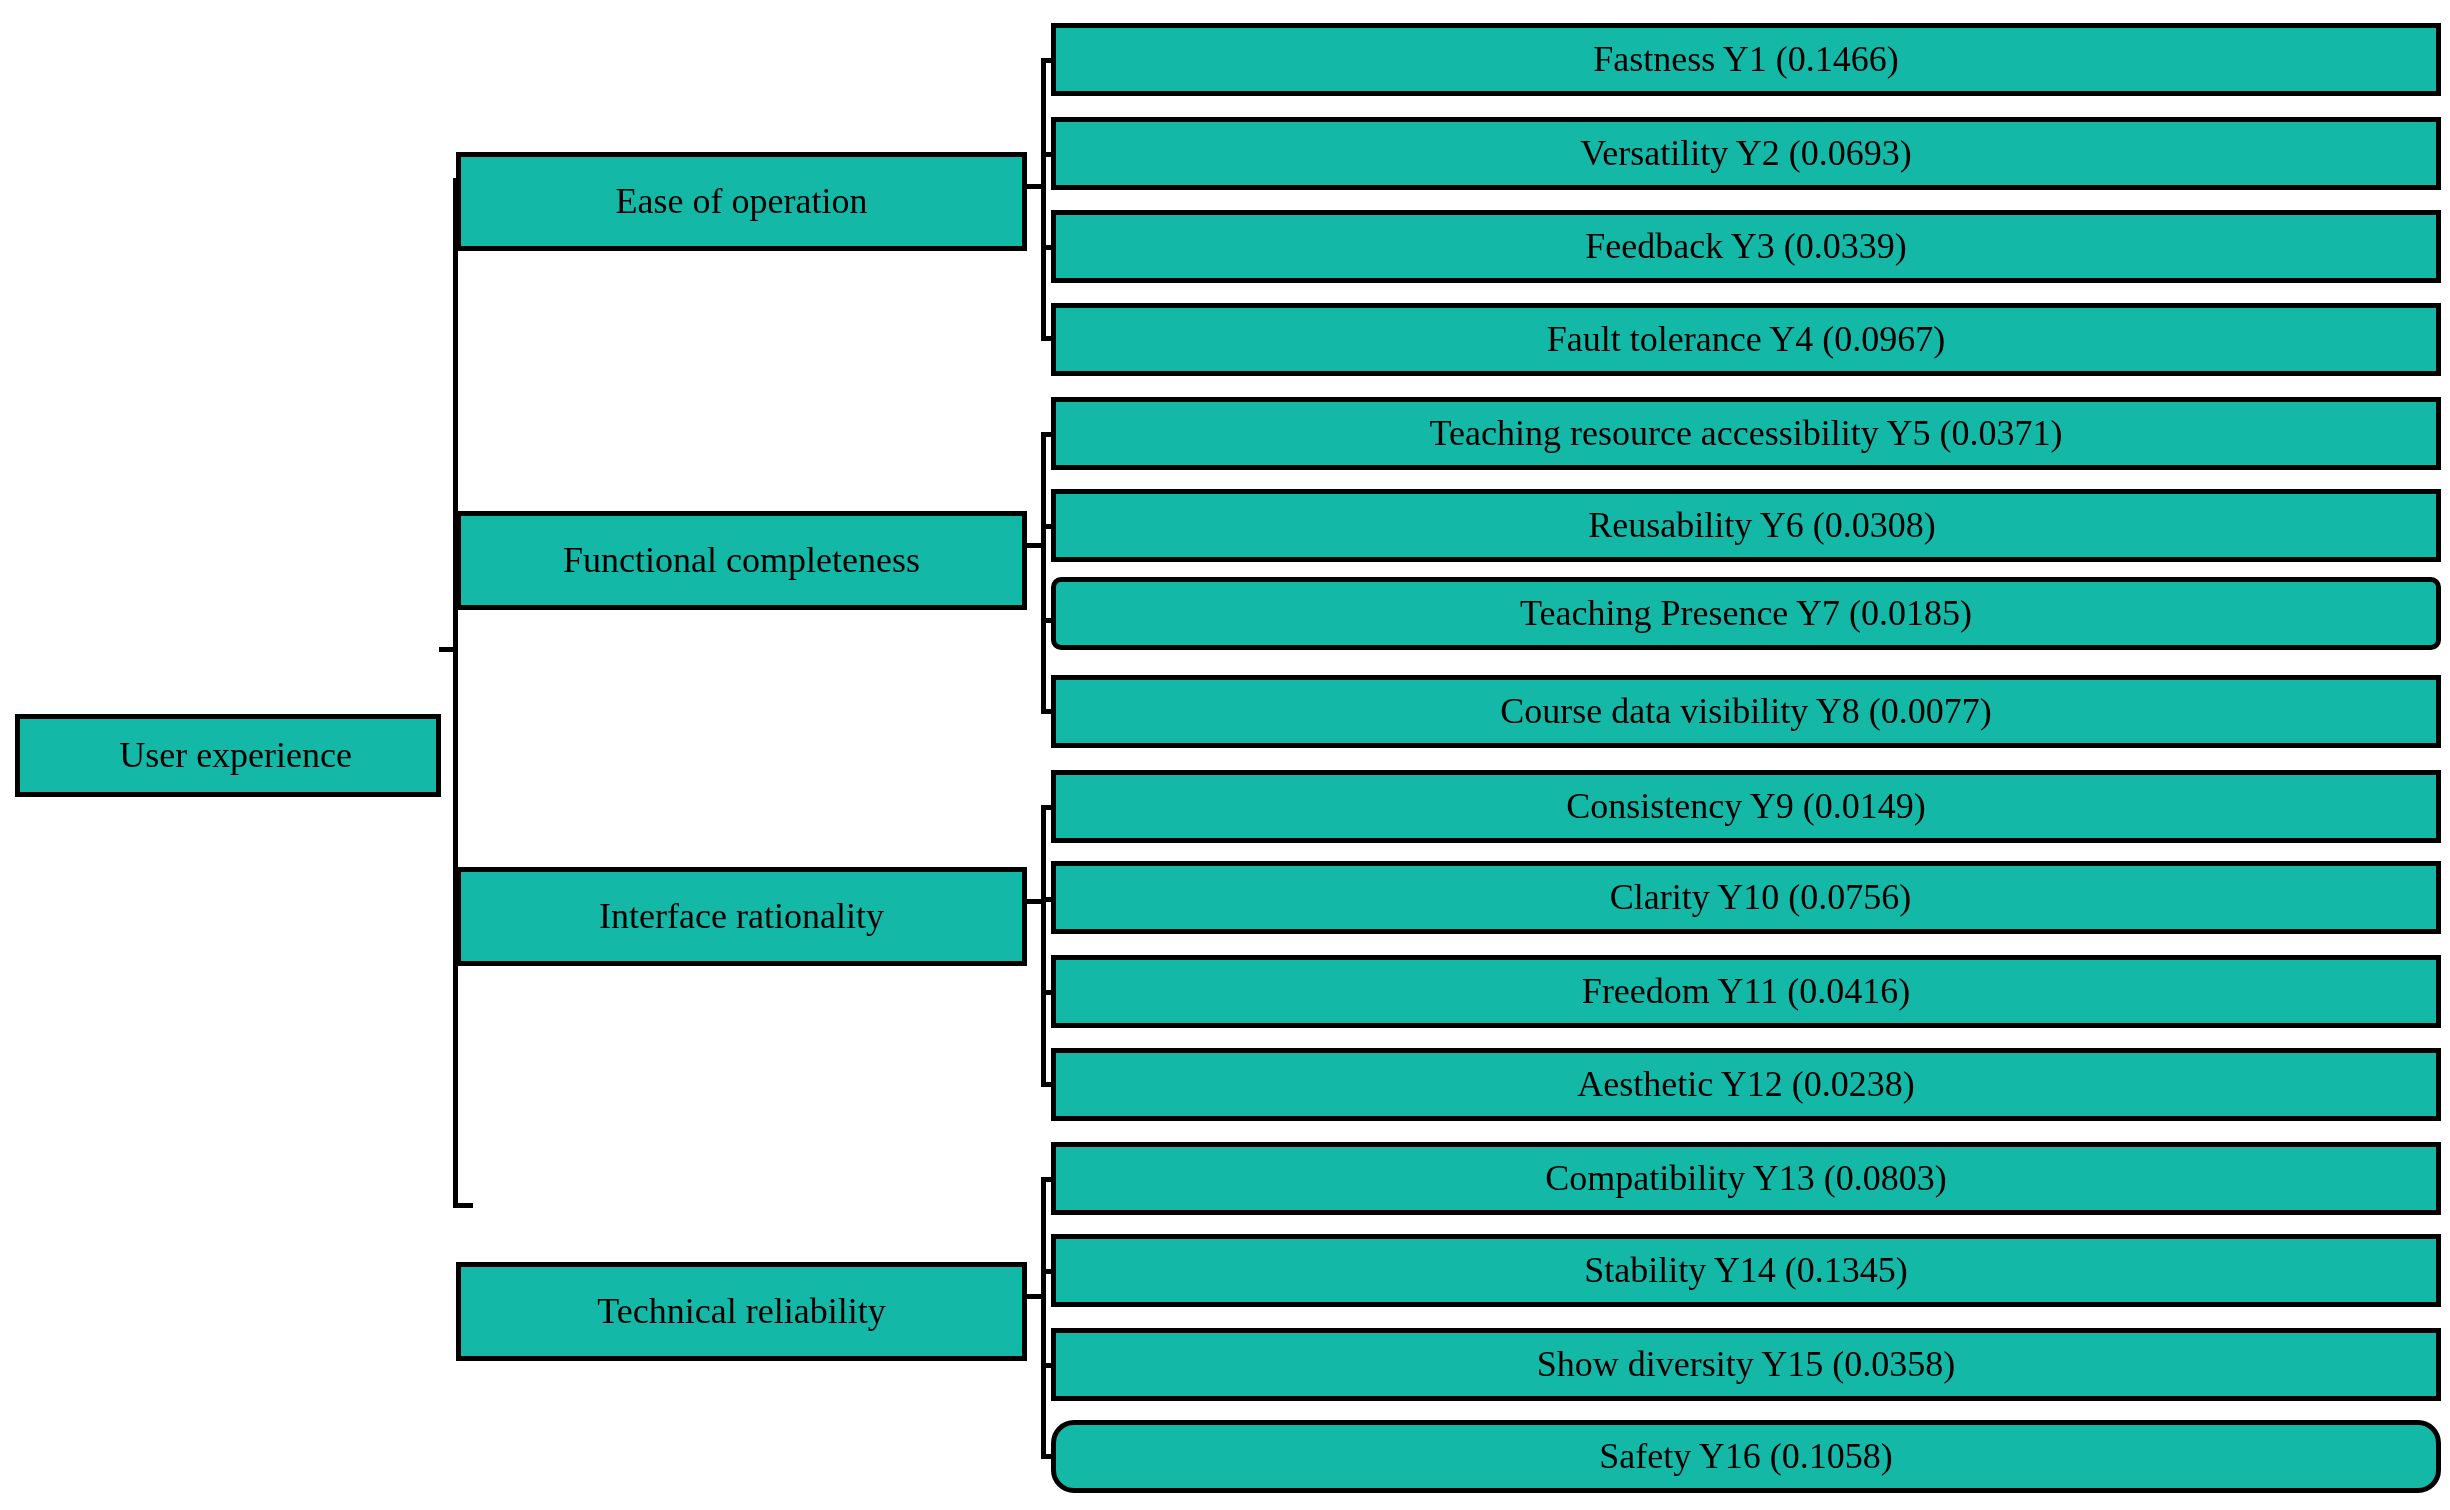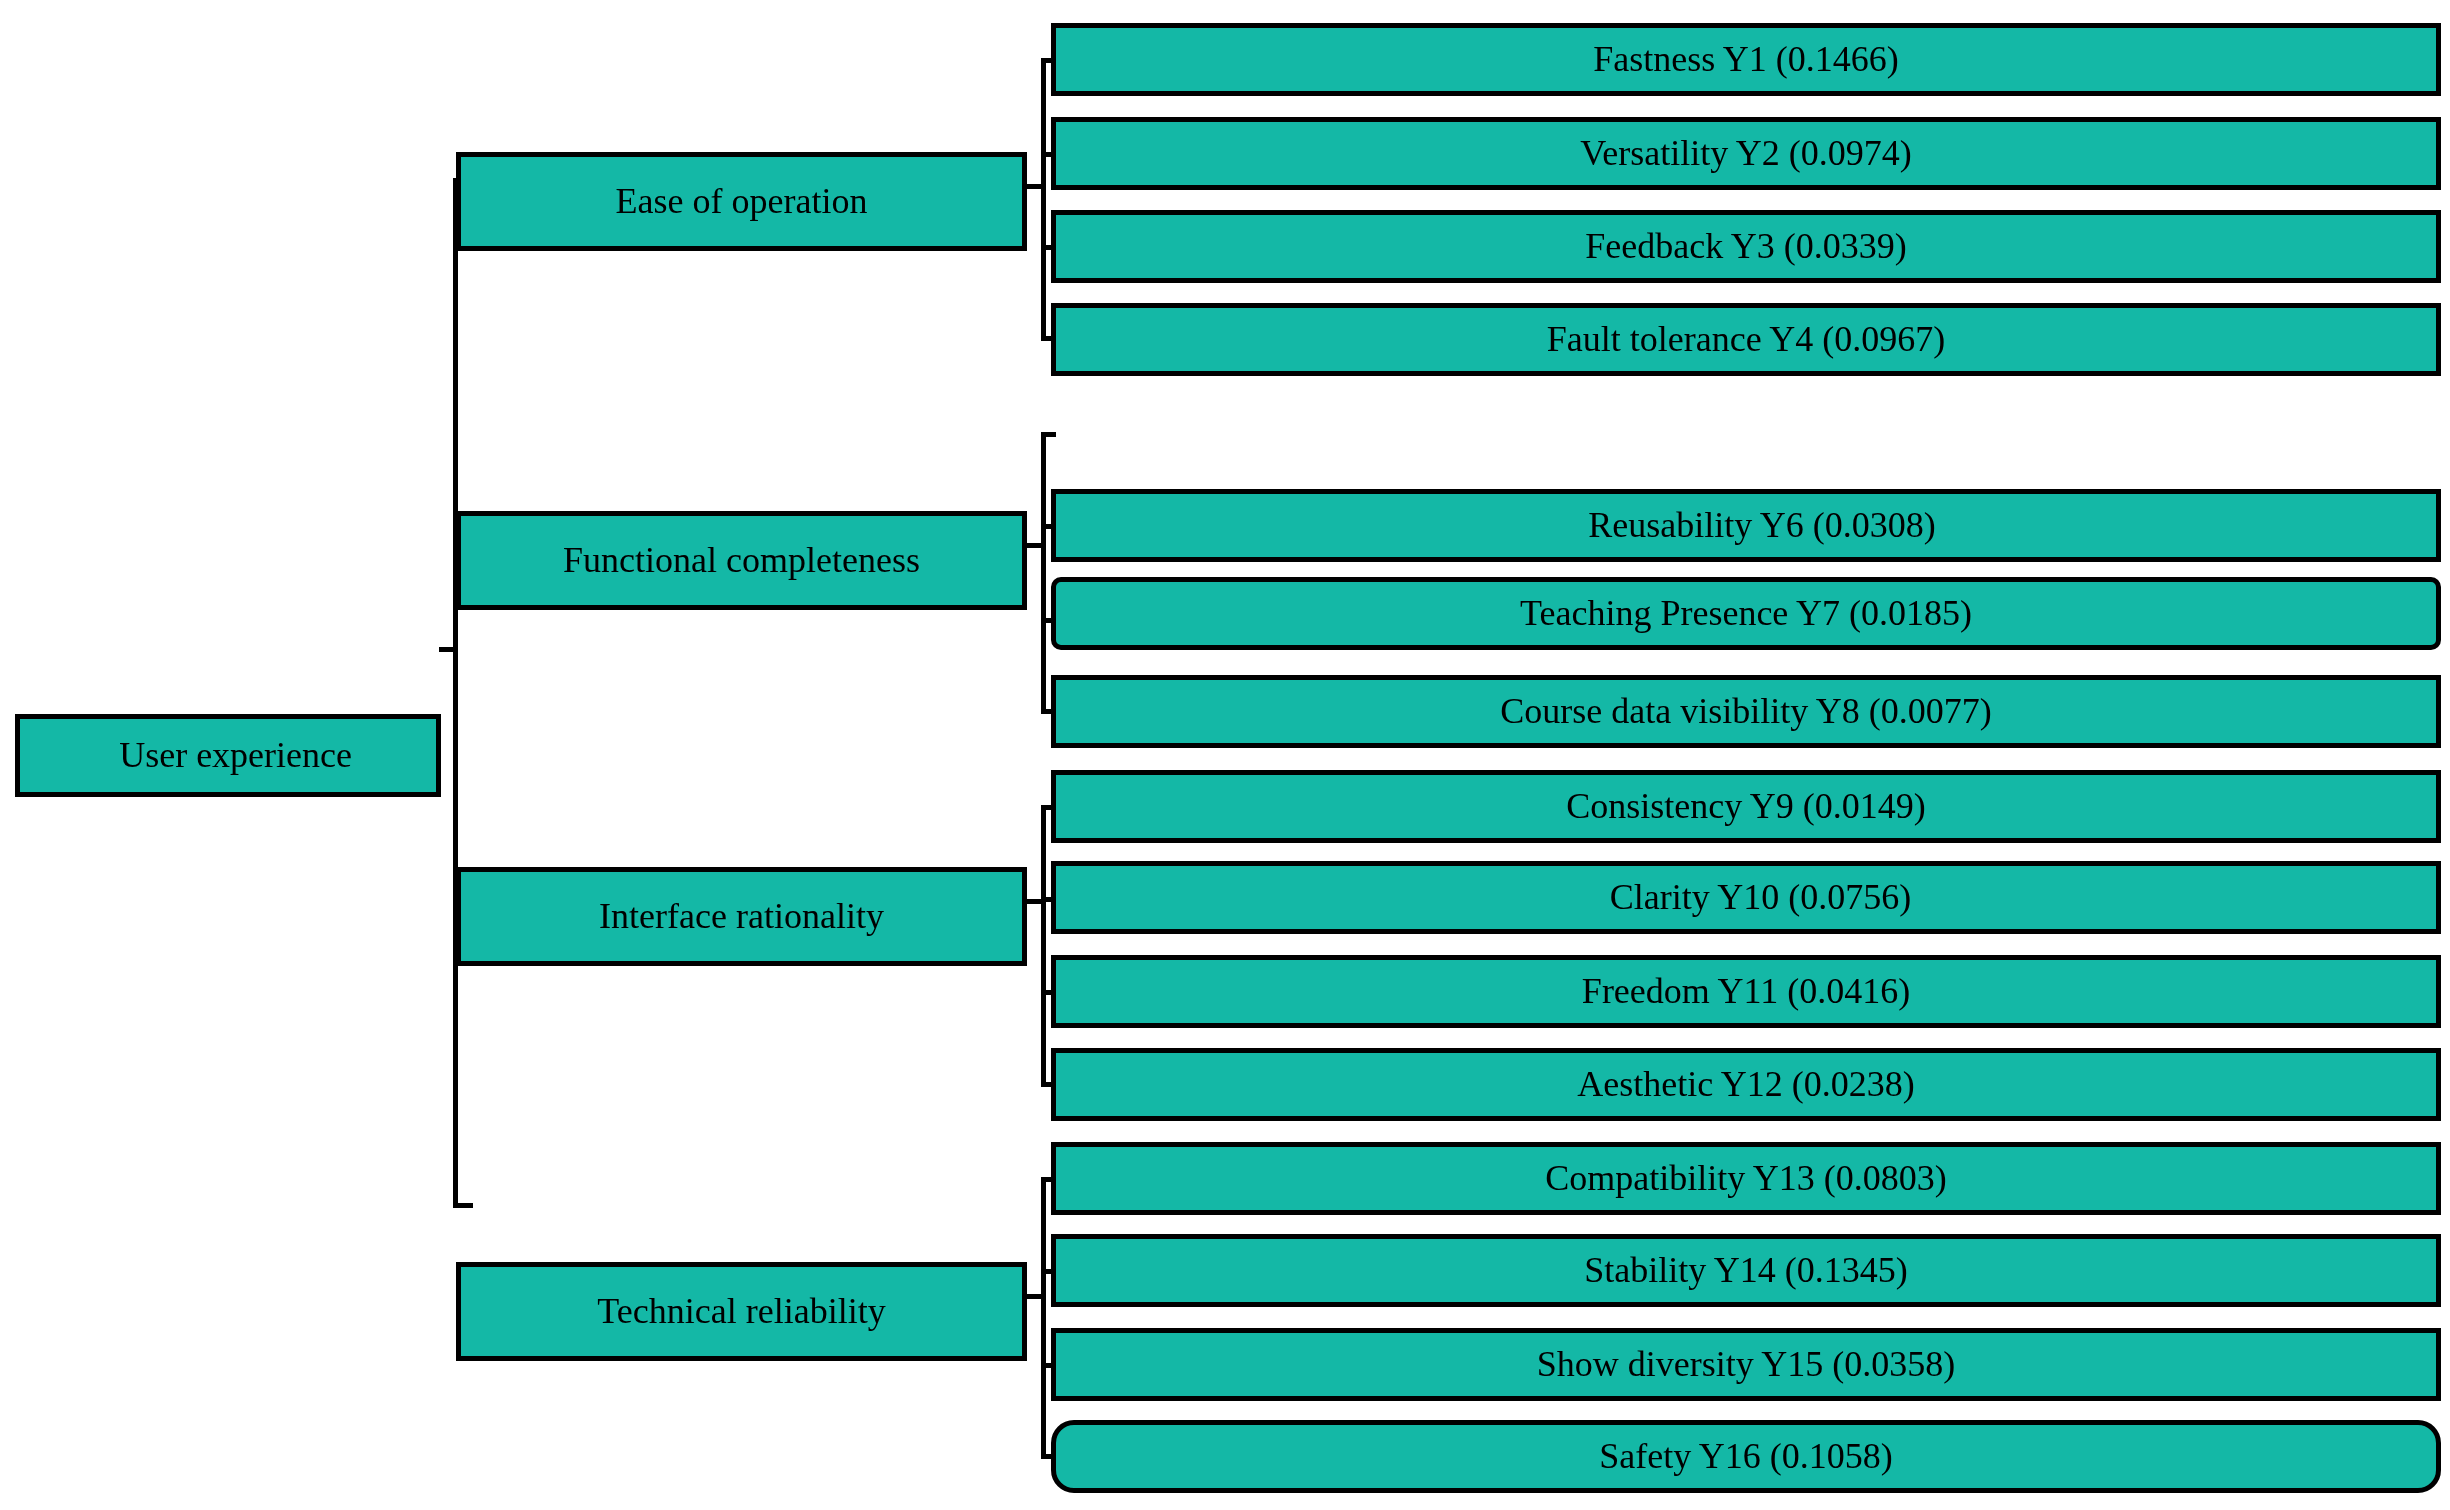--- a/index.html
+++ b/index.html
@@ -89,39 +89,42 @@
   <div class="conn vline" style="left:1041px; top:58px; height:283px;"></div>
   <div class="conn hline" style="left:1041px; top:58px; width:15px;"></div>
   <div class="conn hline" style="left:1041px; top:152px; width:15px;"></div>
   <div class="conn hline" style="left:1041px; top:245px; width:15px;"></div>
   <div class="conn hline" style="left:1041px; top:336px; width:15px;"></div>
 
   <div class="node leaf" style="top:23.4px;">
     <span class="label">Fastness Y1  (0.1466)</span>
   </div>
   <div class="node leaf" style="top:117px;">
-    <span class="label">Versatility Y2 (0.0974)</span>
+    <span class="label">Versatility Y2 (0.0693)</span>
   </div>
   <div class="node leaf" style="top:210px;">
     <span class="label">Feedback Y3 (0.0339)</span>
   </div>
   <div class="node leaf" style="top:303px;">
     <span class="label">Fault tolerance Y4 (0.0967)</span>
   </div>
 
   <div class="node cat" style="top:511px;">
     <span class="label">Functional completeness</span>
   </div>
   <div class="conn hline" style="left:1023px; top:543px; width:23.4px;"></div>
   <div class="conn vline" style="left:1041px; top:432px; height:282px;"></div>
   <div class="conn hline" style="left:1041px; top:432px; width:15px;"></div>
   <div class="conn hline" style="left:1041px; top:524px; width:15px;"></div>
   <div class="conn hline" style="left:1041px; top:618px; width:15px;"></div>
   <div class="conn hline" style="left:1041px; top:709px; width:15px;"></div>
 
+  <div class="node leaf" style="top:397px;">
+    <span class="label">Teaching resource accessibility Y5 (0.0371)</span>
+  </div>
   <div class="node leaf" style="top:489px;padding-left:32px;">
     <span class="label">Reusability Y6 (0.0308)</span>
   </div>
   <div class="node leaf" style="top:577px;border-radius:10px;">
     <span class="label">Teaching Presence Y7 (0.0185)</span>
   </div>
   <div class="node leaf" style="top:675px;">
     <span class="label">Course data visibility Y8 (0.0077)</span>
   </div>
 

